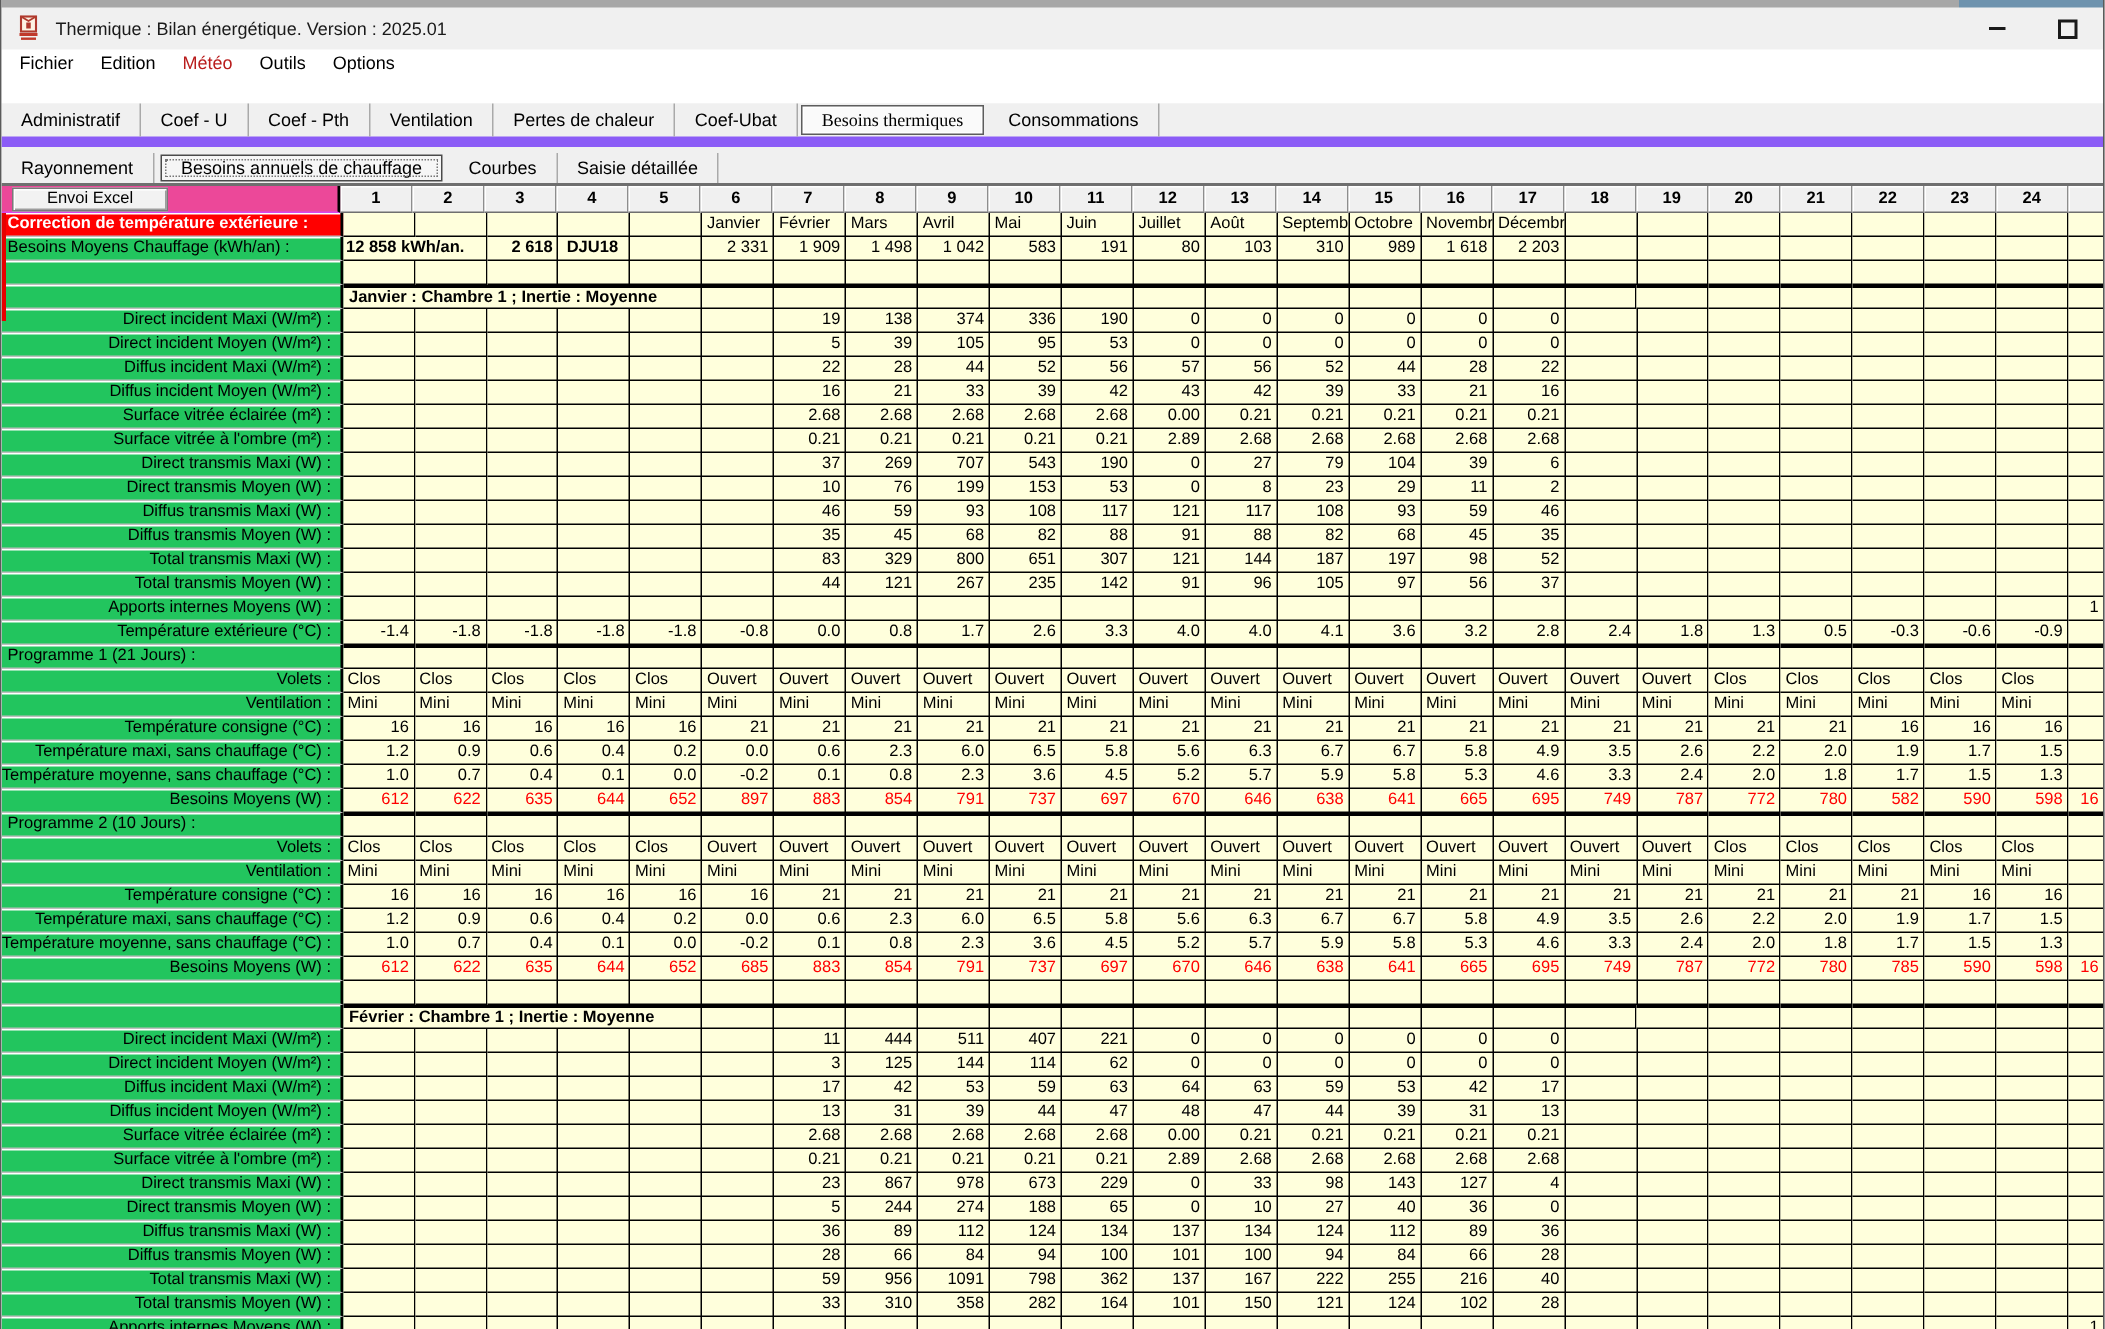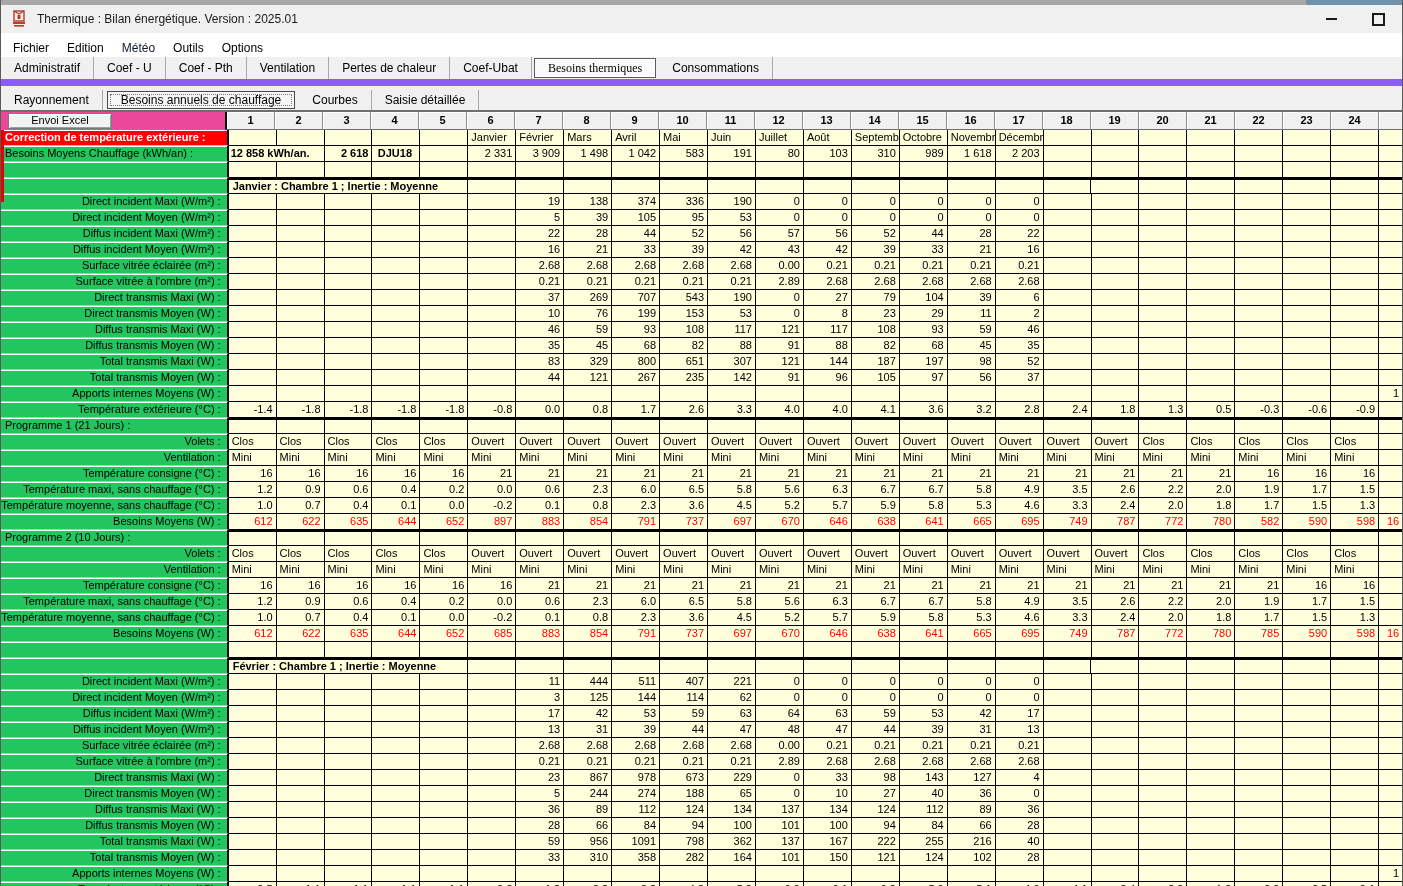--- a/index.html
+++ b/index.html
@@ -11,23 +11,23 @@
   .strip-blue{flex:1;background:#6E93AE;}
   
   .titlebar{height:28px;background:#F0F0F0;display:flex;align-items:center;padding-left:9px;}
   .app-icon{width:18px;height:18px;margin-right:9px;flex:0 0 auto;}
   .title-text{font-size:12px;color:#1a1a1a;white-space:nowrap;}
   .win-buttons{margin-left:auto;display:flex;height:100%;}
   .win-btn{width:47px;height:100%;display:flex;align-items:center;justify-content:center;cursor:default;}
   .glyph-min{width:11px;height:0;border-top:2px solid #1a1a1a;}
   .glyph-max{width:9px;height:9px;border:2px solid #1a1a1a;}
   
-  .menubar{height:24px;background:#FFFFFF;display:flex;align-items:flex-end;padding-left:3px;font-size:12px;color:#000;}
+  .menubar{height:36px;background:#FFFFFF;display:flex;align-items:flex-start;padding-left:3px;font-size:12px;color:#000;}
   .menu-item{padding:2px 9px;white-space:nowrap;}
-  .menu-item.disabled{color:#0f172a;}
+  .menu-item.disabled{color:#b91c1c;}
   
   .tabrow{background:#F0F0F0;display:flex;align-items:stretch;font-size:12px;color:#000;}
   .tabrow1{height:22px;border-bottom:7px solid #8b5cf6;}
   .tabgap{height:4px;background:#F0F0F0;}
   .tabrow2{height:20px;border-bottom:2px solid #6F6F6F;}
   .tab{display:flex;align-items:center;padding:0 13px;border-right:1px solid #A9A9A9;white-space:nowrap;}
   .tab.active1{border:1px solid #5d5d5d;background:#FAFAFA;margin:1px 3px 1px 2px;box-shadow:0 0 0 1px #fff inset;font-family:Liberation Serif, serif;}
   .tab.active2{border:1px solid #4a4a4a;background:#F6F6F6;margin:1px 4px;outline:1px dotted #777;outline-offset:-4px;}
   
   .table-area{position:relative;height:787px;background:#F0F0F0;overflow:hidden;}
@@ -176,21 +176,21 @@
           <div class="cell left"></div>
           <div class="cell ovf"></div>
         </div>
         <div class="row">
           <div class="lbl leftlbl">Besoins Moyens Chauffage (kWh/an) :</div>
           <div class="cell merged2">12 858 kWh/an.</div>
           <div class="cell bold">2 618</div>
           <div class="cell bold center">DJU18</div>
           <div class="cell"></div>
           <div class="cell">2 331</div>
-          <div class="cell">3 909</div>
+          <div class="cell">1 909</div>
           <div class="cell">1 498</div>
           <div class="cell">1 042</div>
           <div class="cell">583</div>
           <div class="cell">191</div>
           <div class="cell">80</div>
           <div class="cell">103</div>
           <div class="cell">310</div>
           <div class="cell">989</div>
           <div class="cell">1 618</div>
           <div class="cell">2 203</div>

